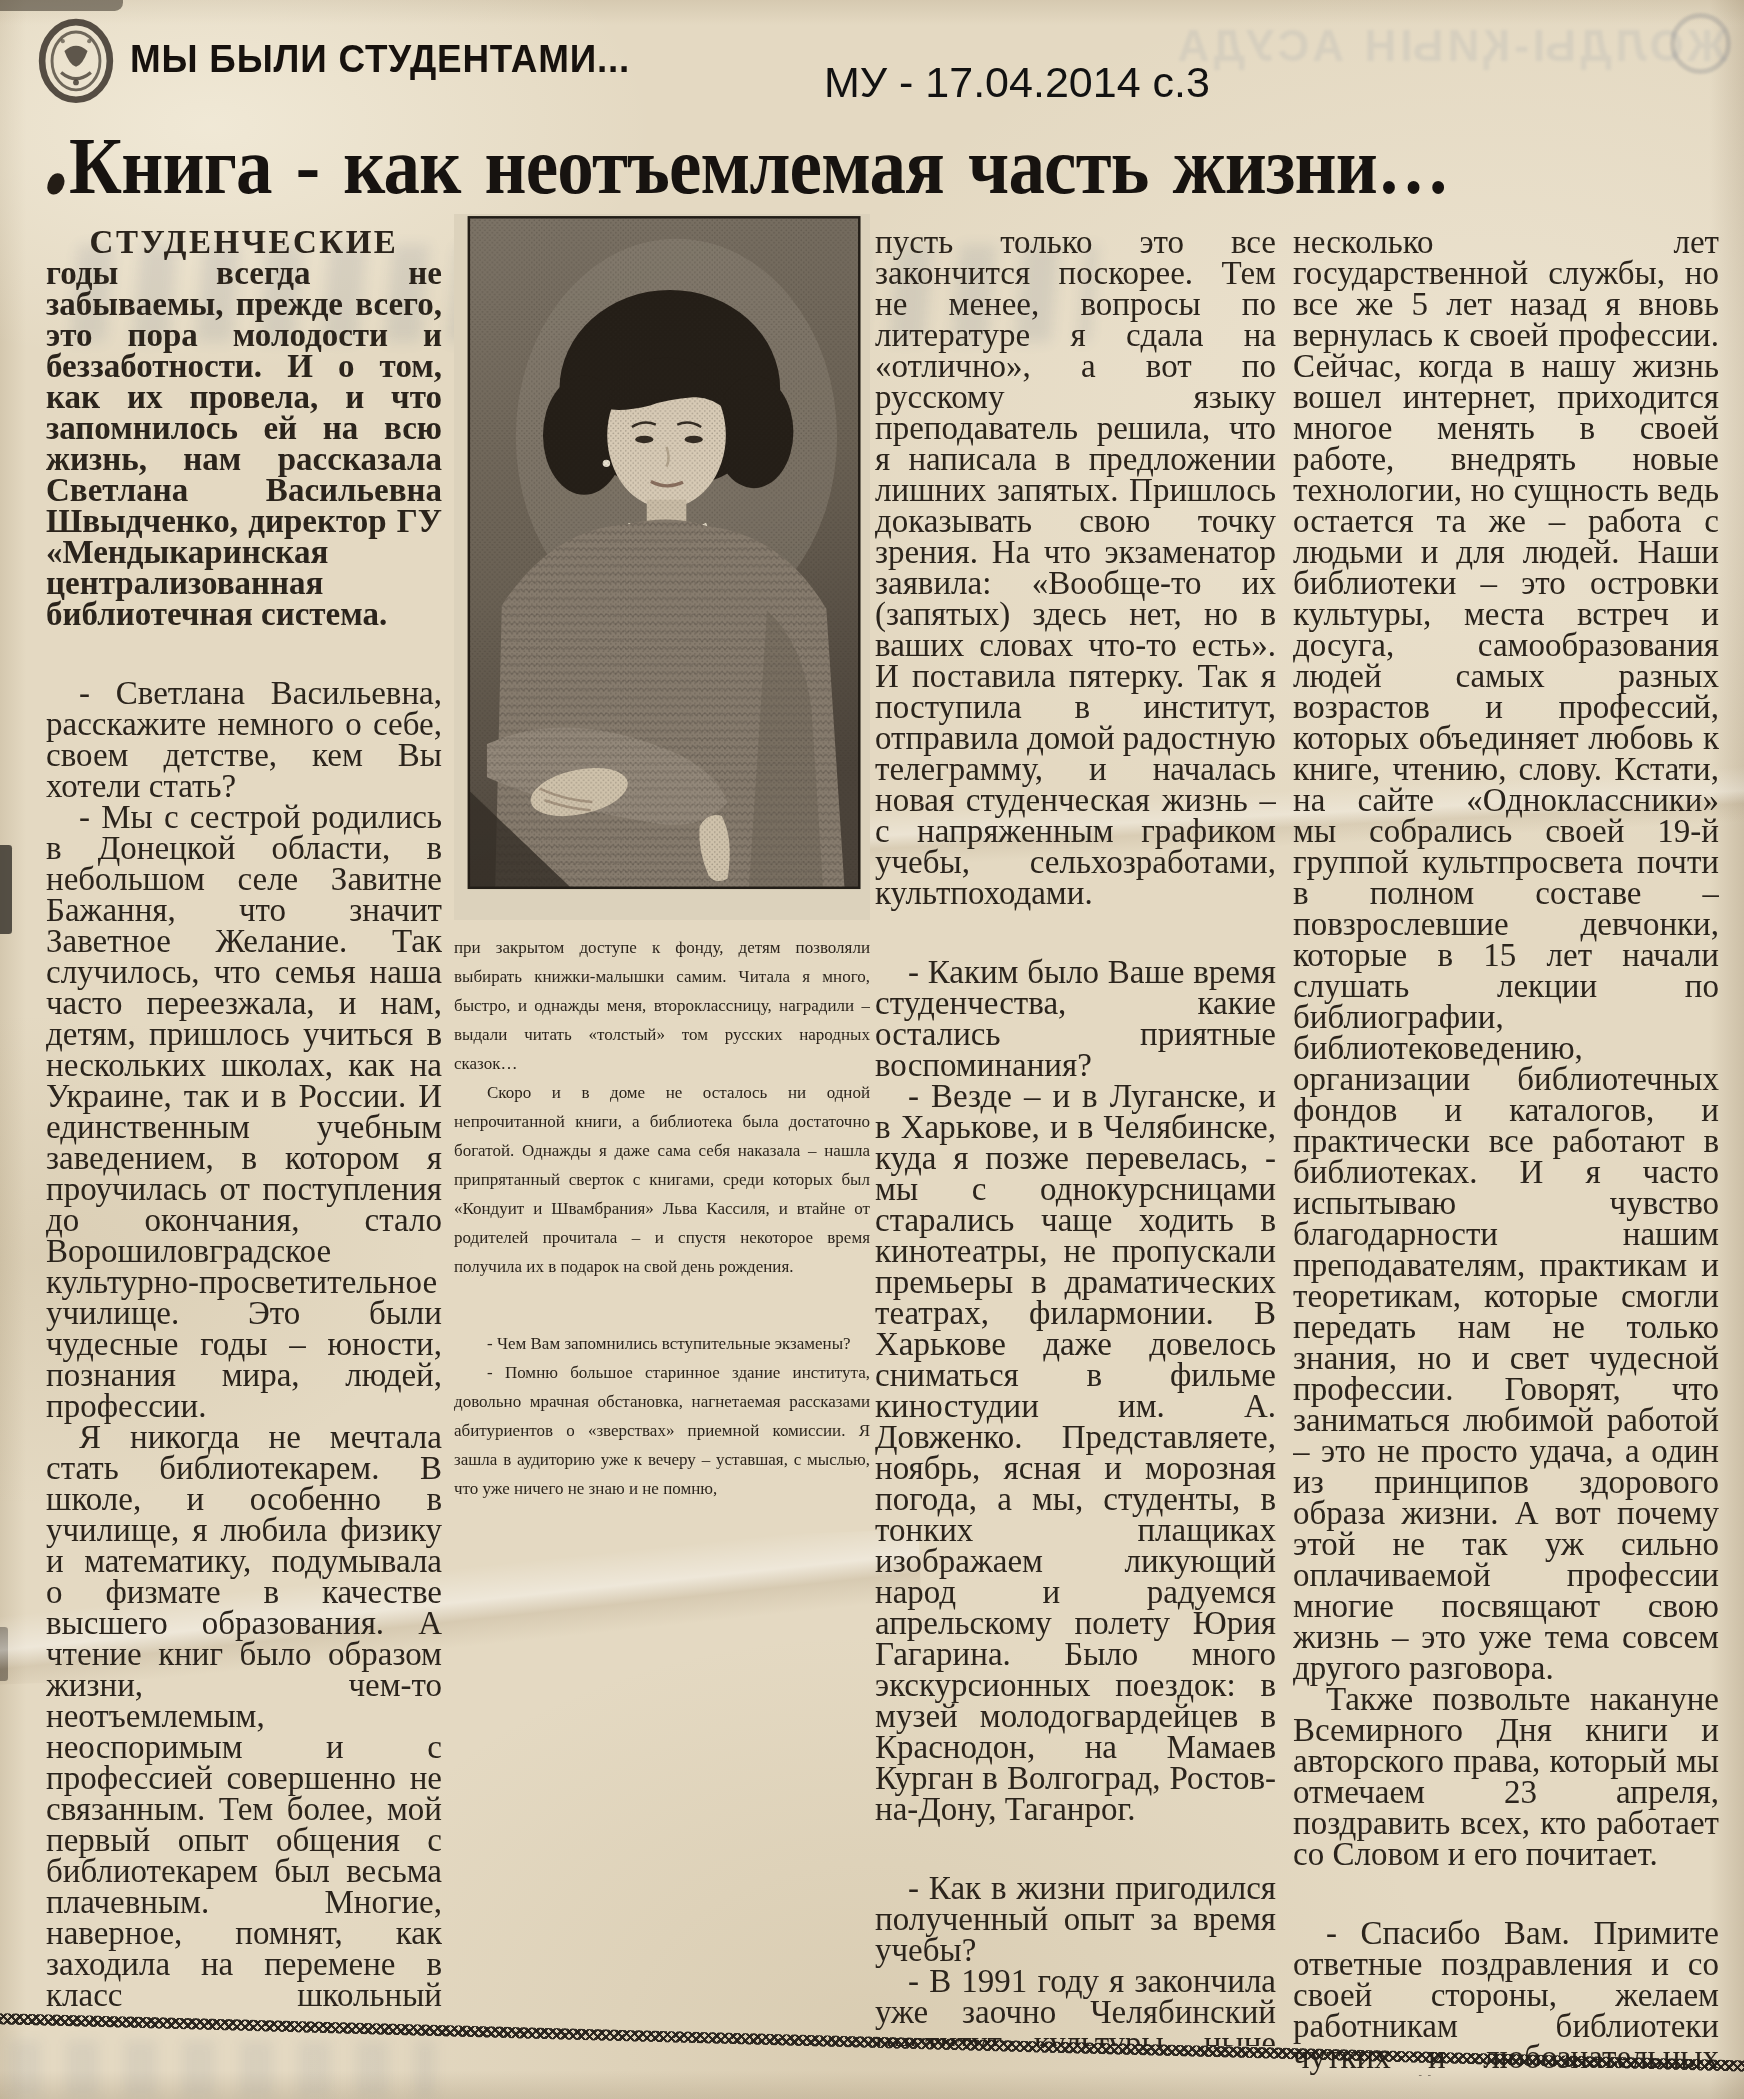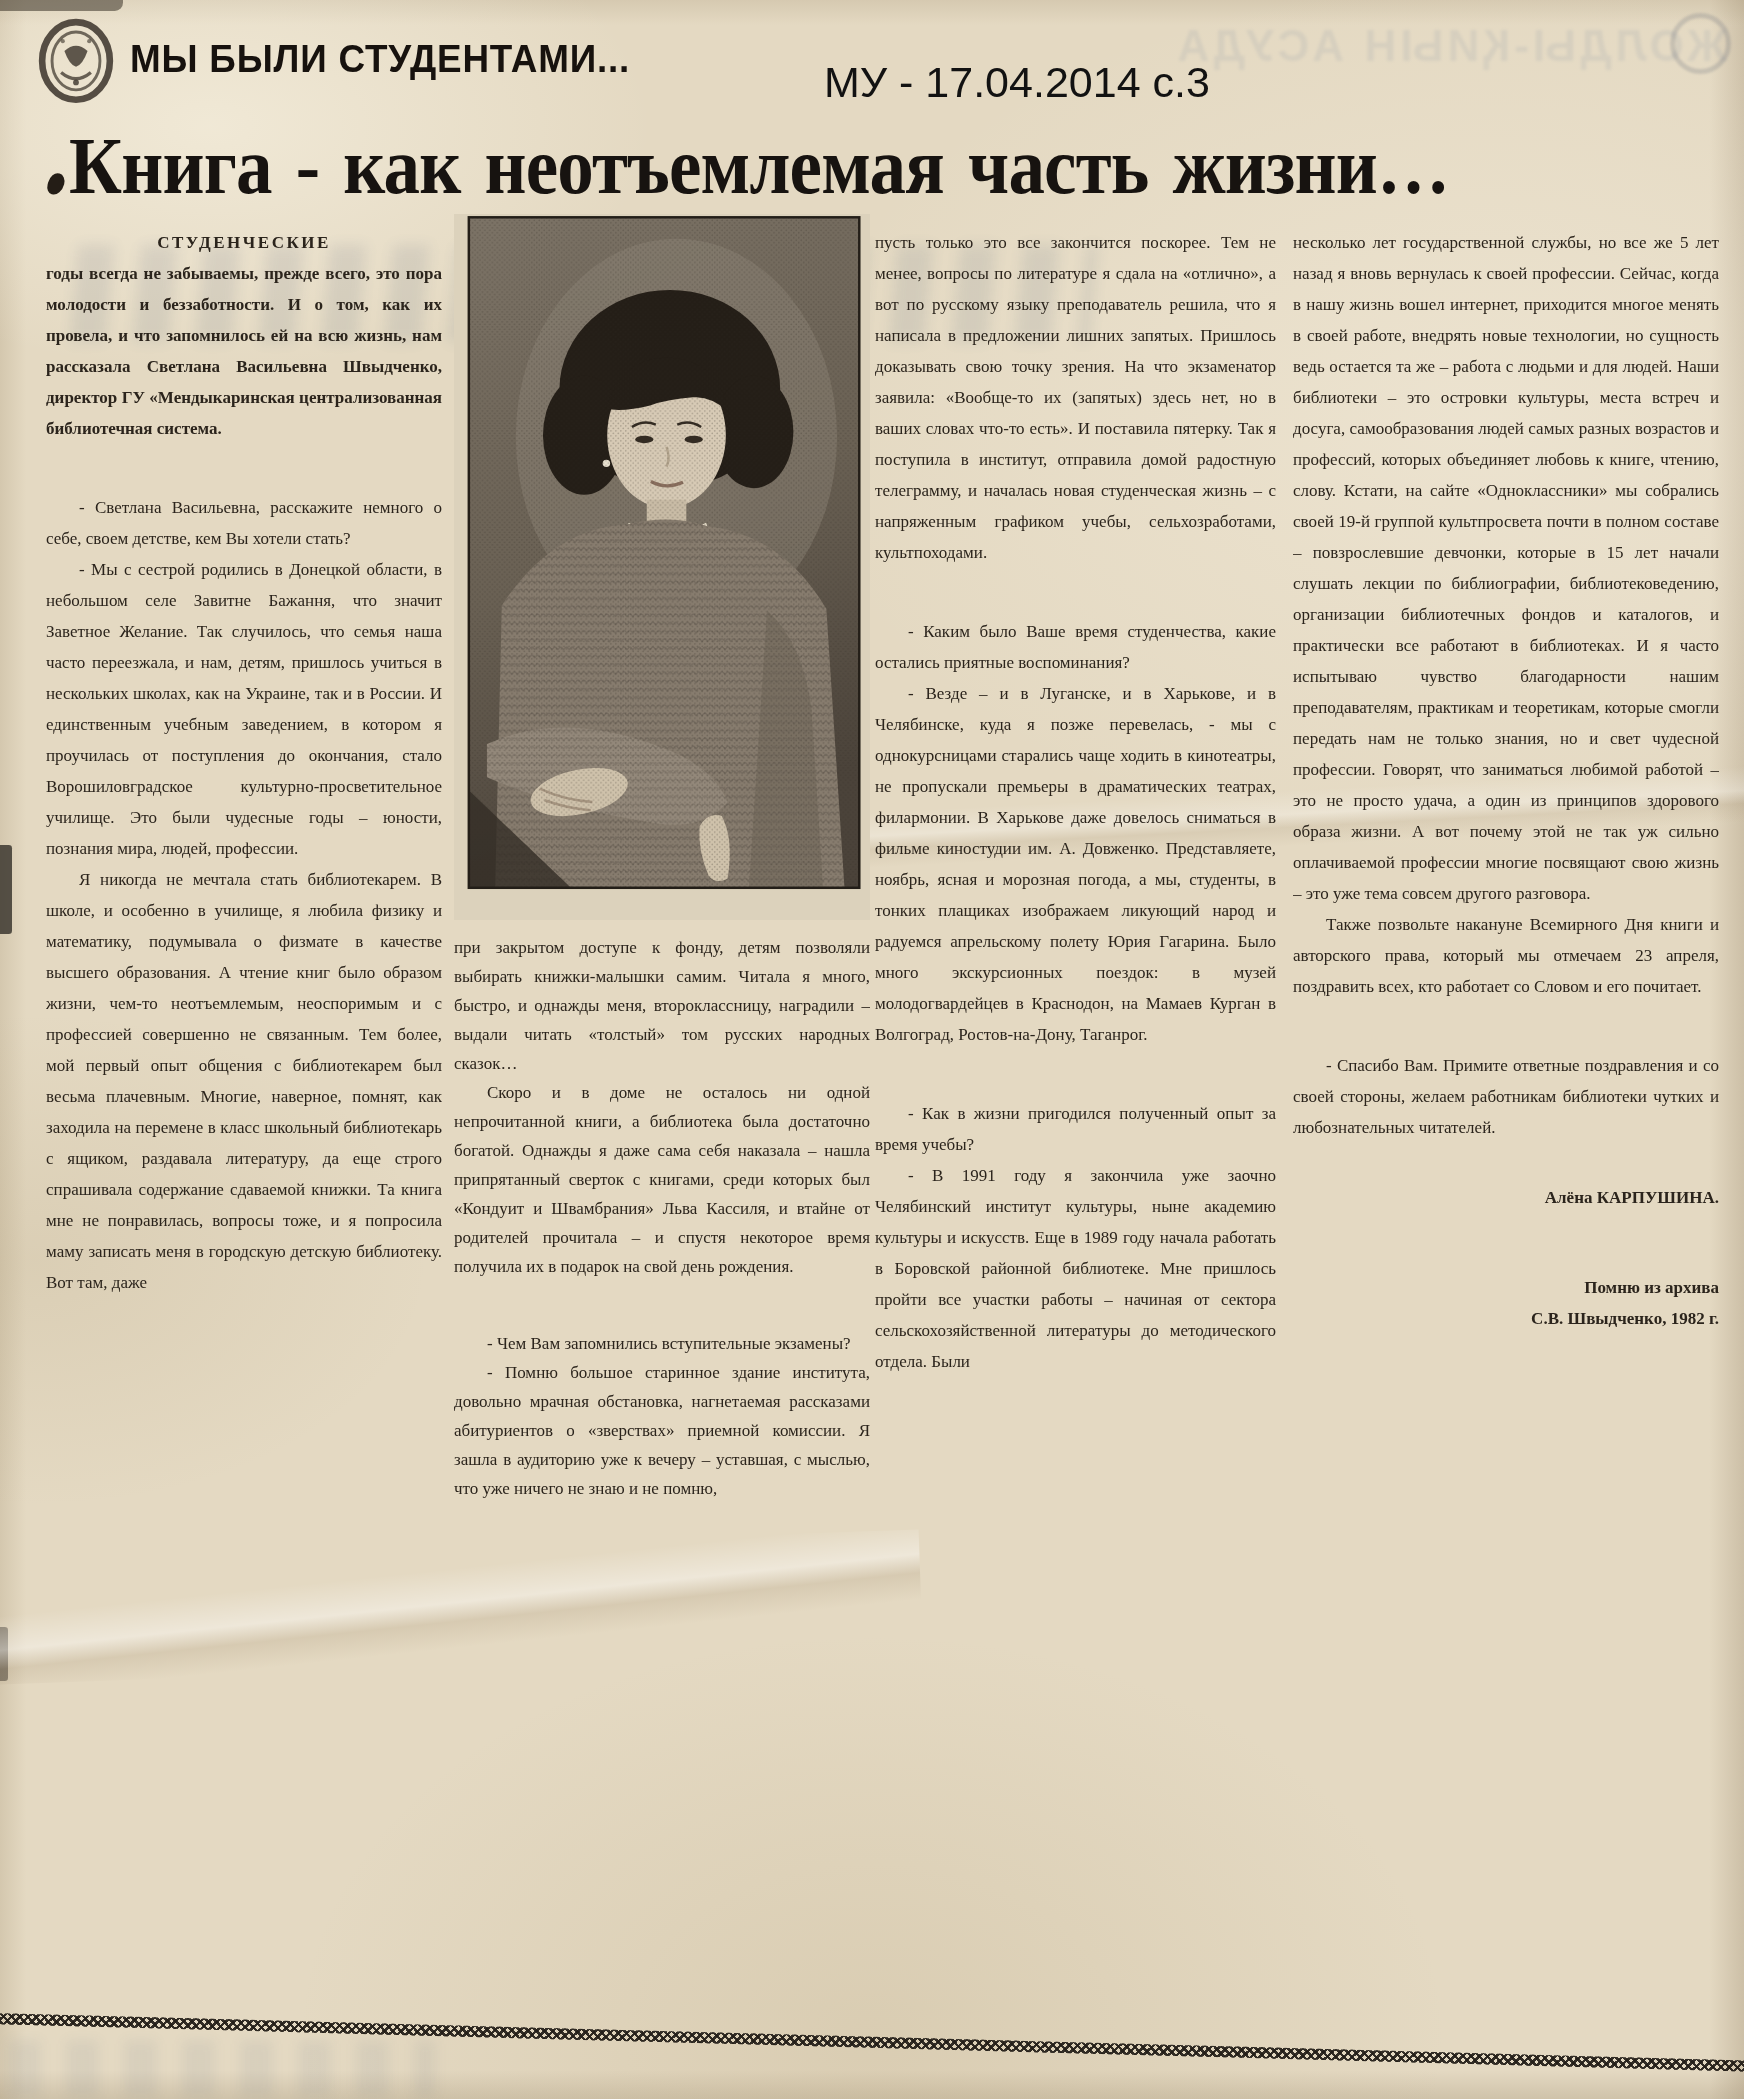--- a/index.html
+++ b/index.html
@@ -69,21 +69,21 @@
     transform:rotate(-2deg);pointer-events:none;
   }
   .crease-2{
     position:absolute;left:806px;top:765px;width:954px;height:99px;
     background:linear-gradient(178deg, transparent 32%, rgba(255,255,255,.28) 50%, rgba(120,95,60,.10) 60%, transparent 74%);
     transform:rotate(-1deg);pointer-events:none;
   }
   
   .col{
     position:absolute;overflow:hidden;
-    font-size:17px;line-height:31px;text-align:justify;
+    font-size:33px;line-height:31px;text-align:justify;
     hyphens:auto;-webkit-hyphens:auto;
   }
   .col1{left:46px;top:227px;width:396px;height:1783px;}
   .col2{left:454px;top:214px;width:416px;height:1806px;font-size:17px;line-height:29px;}
   .col3{left:875px;top:227px;width:401px;height:1819px;}
   .col4{left:1293px;top:227px;width:426px;height:1849px;}
   .para{margin:0;text-indent:33px;}
   .para.lead-head{font-weight:700;text-align:center;text-indent:0;letter-spacing:2.5px;}
   .para.lead{font-weight:700;}
   .para.q{font-weight:400;margin-top:48px;}

